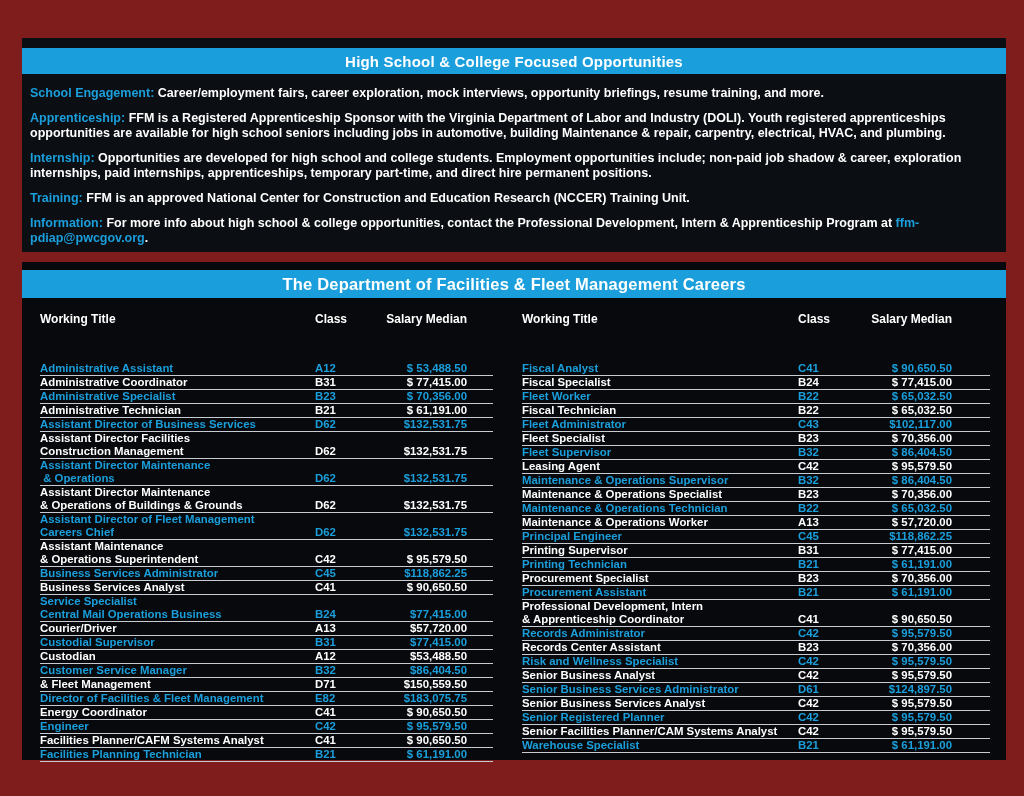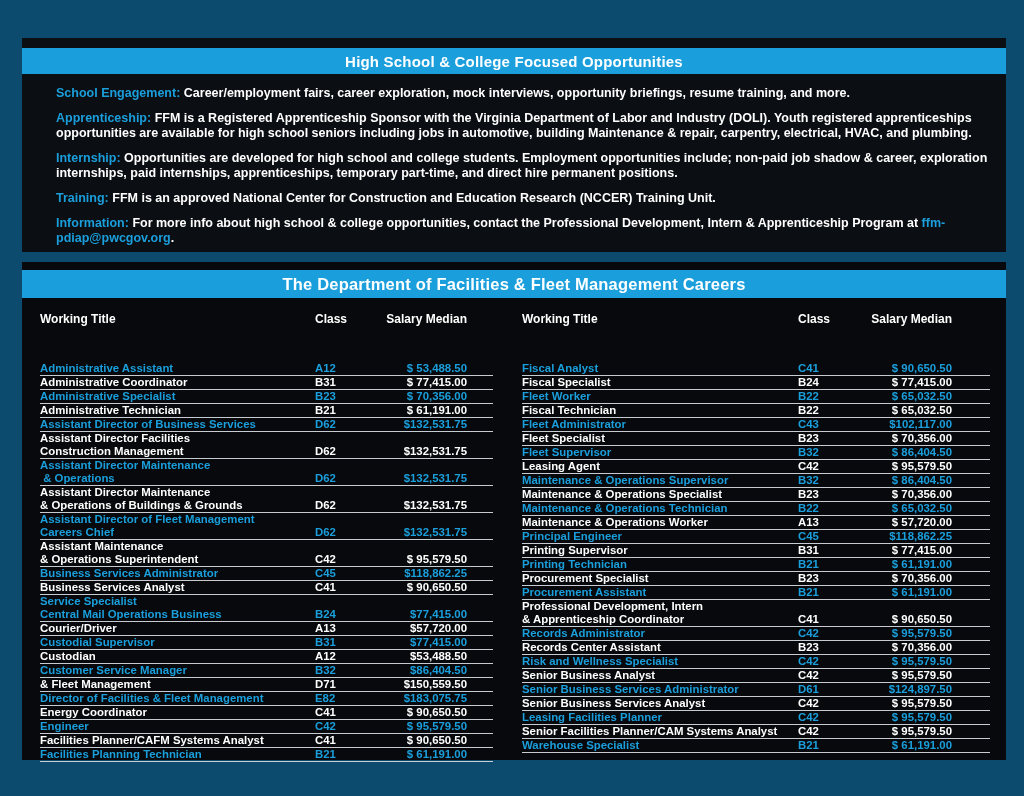--- a/index.html
+++ b/index.html
@@ -8,34 +8,34 @@
     --panel2:#07090c;
     --divider:#c7ccd2;
     --white:#ffffff;
   }
   *{box-sizing:border-box;}
   html,body{margin:0;padding:0;}
   body{
     width:1024px;height:796px;background:#000;overflow:hidden;
     font-family:"Liberation Sans", sans-serif;
   }
-  .page{position:relative;width:1024px;height:796px;background:#0c4a6e;}
+  .page{position:relative;width:1024px;height:796px;background:#7f1d1d;}
 
   
   .panel1{
     position:absolute;left:22px;top:38px;width:984px;height:214px;
     background:var(--panel);
   }
   .bar{
     background:var(--accent);display:flex;align-items:center;justify-content:center;
   }
   .bar1{height:26px;margin-top:10px;}
   .bar-title{margin:0;color:var(--white);font-weight:700;}
   .bar1 .bar-title{font-size:15px;letter-spacing:.2px;}
-  .paras{padding:12px 18px 0 34px;}
+  .paras{padding:12px 18px 0 8px;}
   .para{
     margin:0 0 10px 0;font-size:12.5px;line-height:15px;
     color:var(--white);font-weight:700;
   }
   .plabel{color:var(--accent);}
   .plink{color:var(--accent);text-decoration:none;cursor:pointer;}
 
   
   .panel2{
     position:absolute;left:22px;top:262px;width:984px;height:498px;
@@ -492,21 +492,21 @@
   <div class="trow">
     <div class="c-title">
             <div class="line">Senior Business Services Analyst</div>
           </div>
     <div class="c-class">C42</div>
     <div class="c-salary">$ 95,579.50</div>
   </div>
 
   <div class="trow">
     <div class="c-title">
-            <div class="line">Leasing Facilities Planner</div>
+            <div class="line">Senior Registered Planner</div>
           </div>
     <div class="c-class">C42</div>
     <div class="c-salary">$ 95,579.50</div>
   </div>
 
   <div class="trow">
     <div class="c-title">
             <div class="line">Senior Facilities Planner/CAM Systems Analyst</div>
           </div>
     <div class="c-class">C42</div>

